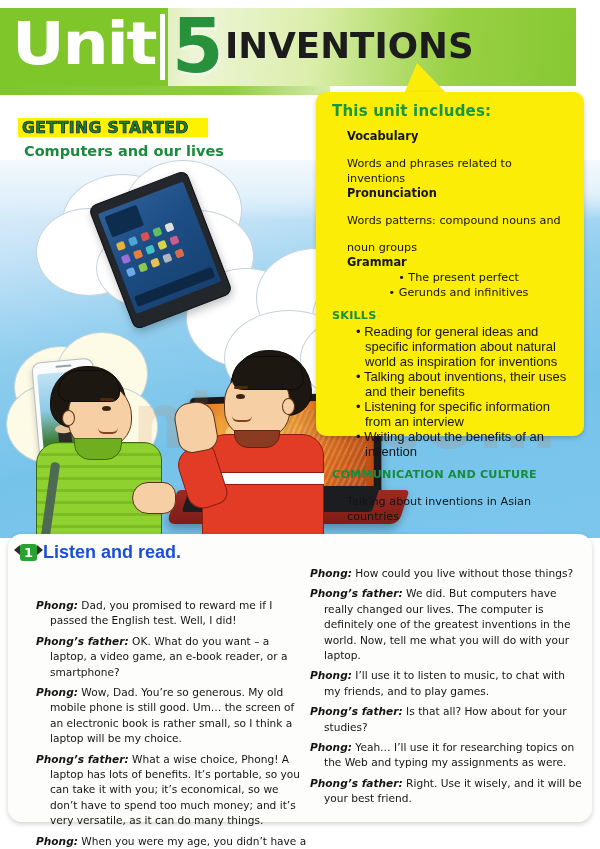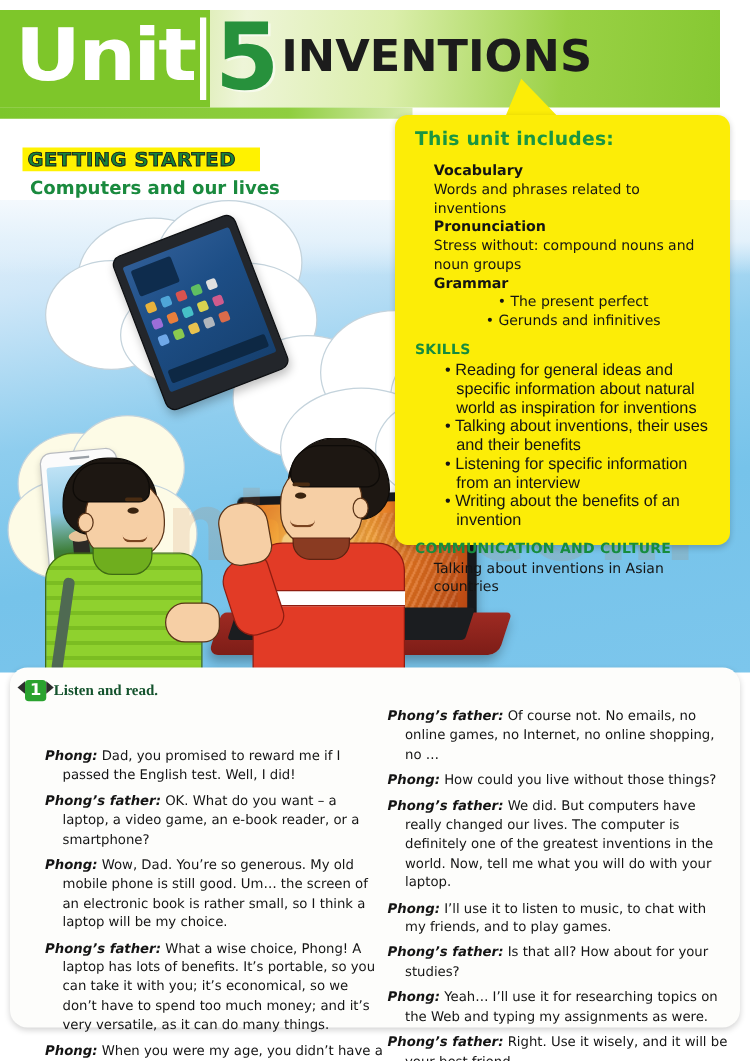--- a/index.html
+++ b/index.html
@@ -259,25 +259,25 @@
     content: "";
     position: absolute;
     top: 1px;
     width: 0; height: 0;
     border-top: 5px solid transparent;
     border-bottom: 5px solid transparent;
   }
   #badge-one::before { left: -6px; border-right: 6px solid #2d2d2d; }
   #badge-one::after { right: -6px; border-left: 6px solid #2d2d2d; }
   #listen-label {
-    font-family: Liberation Serif, serif;
-    font-weight: bold;
-    font-size: 12px;
+    font-family: Liberation Sans, sans-serif;
+    font-weight: bold;
+    font-size: 18px;
     line-height: 16px;
-    color: #14532d;
+    color: #1d4ed8;
   }
   .dcol {
     position: absolute;
     top: 32px;
     width: 272px;
     font-family: "DejaVu Sans", sans-serif;
     font-size: 10.6px;
     line-height: 15.4px;
     color: #141414;
   }
@@ -336,21 +336,21 @@
     font-size: 11.4px;
     line-height: 15px;
     color: #141414;
     margin: 0 0 0 15px;
   }
   .plain {
     font-family: "DejaVu Sans", sans-serif;
     font-size: 11.2px;
     line-height: 15px;
     color: #141414;
-    margin: 0 0 0 15px;
+    margin: 12px 0 0 15px;
   }
   .bul {
     font-family: "DejaVu Sans", sans-serif;
     font-size: 11.2px;
     line-height: 15px;
     color: #141414;
     margin: 0 0 0 15px;
     padding-left: 9px;
     text-indent: -9px;
     text-align: center;
@@ -478,21 +478,21 @@
     </div>
   </div>
 
   <div id="callout-pointer"></div>
   <div id="callout">
     <div id="callout-title">This unit includes:</div>
     <div id="callout-body">
         <div class="sub-head">Vocabulary</div>
         <div class="plain">Words and phrases related to inventions</div>
         <div class="sub-head">Pronunciation</div>
-        <div class="plain">Stress without: compound nouns and</div>
+        <div class="plain">Words patterns: compound nouns and</div>
         <div class="plain">noun groups</div>
         <div class="sub-head">Grammar</div>
         <div class="bul">• The present perfect</div>
         <div class="bul">• Gerunds and infinitives</div>
         <div class="sec-head sec-gap">SKILLS</div>
         <div class="bul-in">• Reading for general ideas and specific information about natural world as inspiration for inventions</div>
         <div class="bul-in">• Talking about inventions, their uses and their benefits</div>
         <div class="bul-in">• Listening for specific information from an interview</div>
         <div class="bul-in">• Writing about the benefits of an invention</div>
         <div class="sec-head sec-gap">COMMUNICATION AND CULTURE</div>
@@ -506,21 +506,20 @@
       <div id="listen-label">Listen and read.</div>
     </div>
     <div class="dcol" id="dcol-left">
         <p class="dline"><span class="spk">Phong:</span><span> Dad, you promised to reward me if I passed the English test. Well, I did!</span></p>
         <p class="dline"><span class="spk">Phong’s father:</span><span> OK. What do you want – a laptop, a video game, an e-book reader, or a smartphone?</span></p>
         <p class="dline"><span class="spk">Phong:</span><span> Wow, Dad. You’re so generous. My old mobile phone is still good. Um… the screen of an electronic book is rather small, so I think a laptop will be my choice.</span></p>
         <p class="dline"><span class="spk">Phong’s father:</span><span> What a wise choice, Phong! A laptop has lots of benefits. It’s portable, so you can take it with you; it’s economical, so we don’t have to spend too much money; and it’s very versatile, as it can do many things.</span></p>
         <p class="dline"><span class="spk">Phong:</span><span> When you were my age, you didn’t have a computer, did you?</span></p>
       </div>
     <div class="dcol" id="dcol-right">
-        <p class="dline"><span class="spk">Phong’s father:</span><span> Of course not. No emails, no online games, no Internet, no online shopping, no …</span></p>
         <p class="dline"><span class="spk">Phong:</span><span> How could you live without those things?</span></p>
         <p class="dline"><span class="spk">Phong’s father:</span><span> We did. But computers have really changed our lives. The computer is definitely one of the greatest inventions in the world. Now, tell me what you will do with your laptop.</span></p>
         <p class="dline"><span class="spk">Phong:</span><span> I’ll use it to listen to music, to chat with my friends, and to play games.</span></p>
         <p class="dline"><span class="spk">Phong’s father:</span><span> Is that all? How about for your studies?</span></p>
         <p class="dline"><span class="spk">Phong:</span><span> Yeah… I’ll use it for researching topics on the Web and typing my assignments as were.</span></p>
         <p class="dline"><span class="spk">Phong’s father:</span><span> Right. Use it wisely, and it will be your best friend.</span></p>
       </div>
   </div>
 
 </div>

